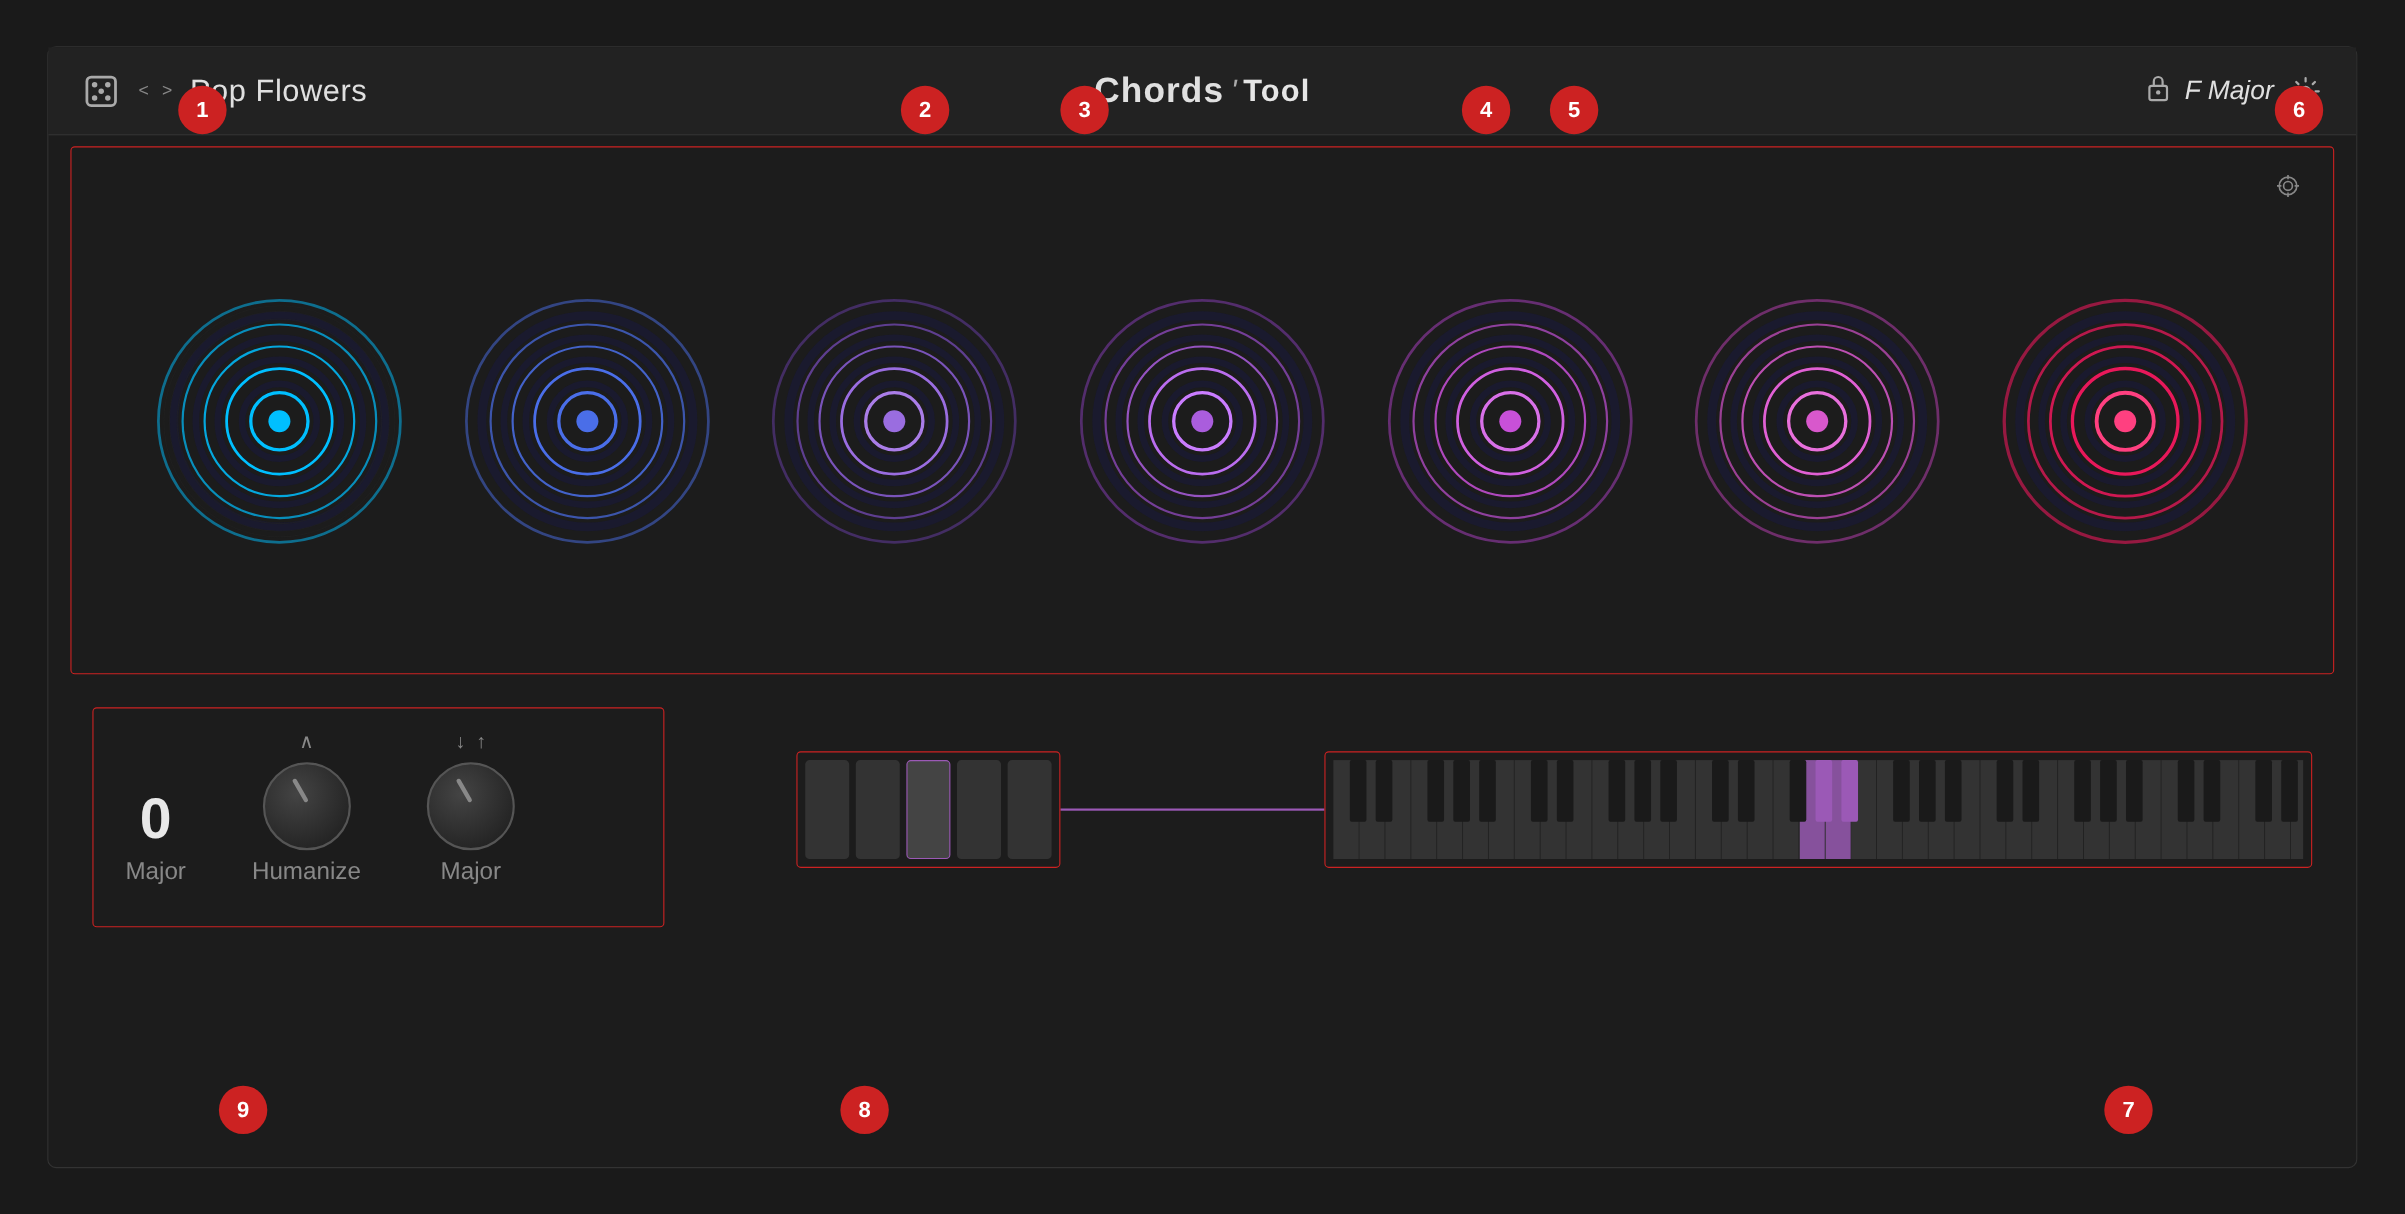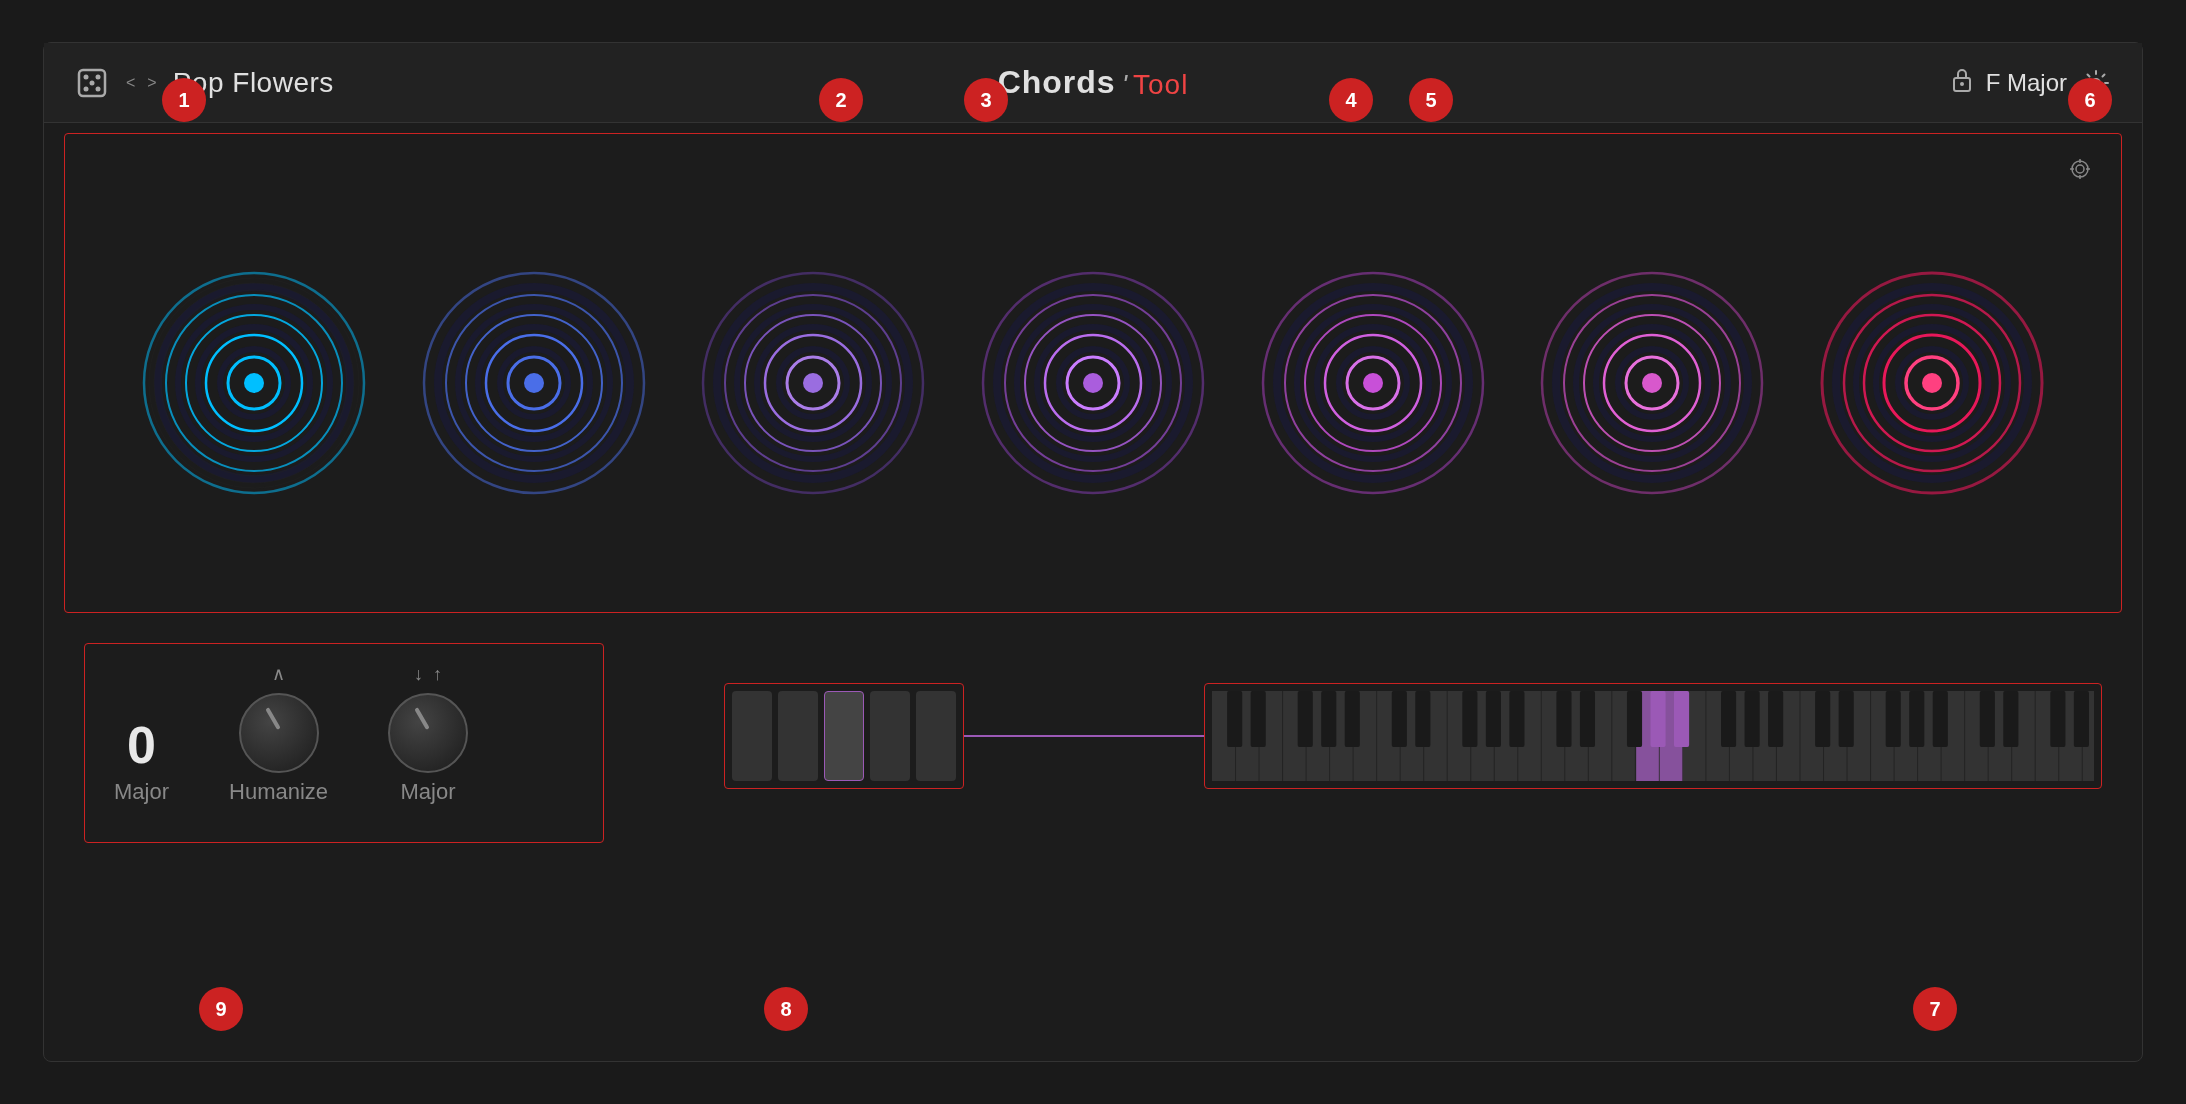--- a/index.html
+++ b/index.html
@@ -72,43 +72,44 @@
       font-size: 28px;
       font-weight: 400;
       letter-spacing: 0.5px;
     }
 
     .header-center {
       position: absolute;
       left: 50%;
       transform: translateX(-50%);
       display: flex;
-      align-items: flex-end;
+      align-items: center;
       gap: 4px;
     }
 
     .chords-logo {
       font-size: 32px;
       font-weight: 700;
       color: #e0e0e0;
       letter-spacing: 1px;
     }
 
     .tool-text {
       font-size: 28px;
-      font-weight: 400;
-      color: #ef4444;
+      font-weight: 700;
+      color: #e5e5e5;
       letter-spacing: 1px;
     }
 
     .header-right {
       margin-left: auto;
       display: flex;
       align-items: center;
       gap: 13px;
+      font-style: italic;
     }
 
     .lock-icon {
       color: #aaa;
       font-size: 22px;
       cursor: pointer;
     }
 
     .key-display {
       color: #e0e0e0;

